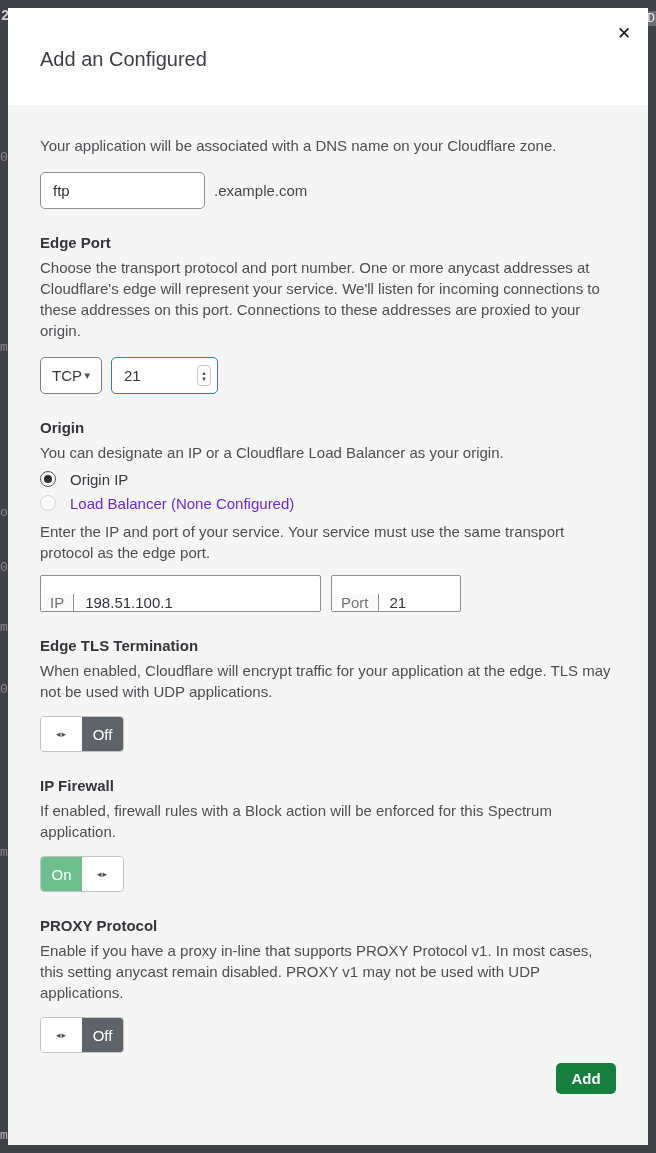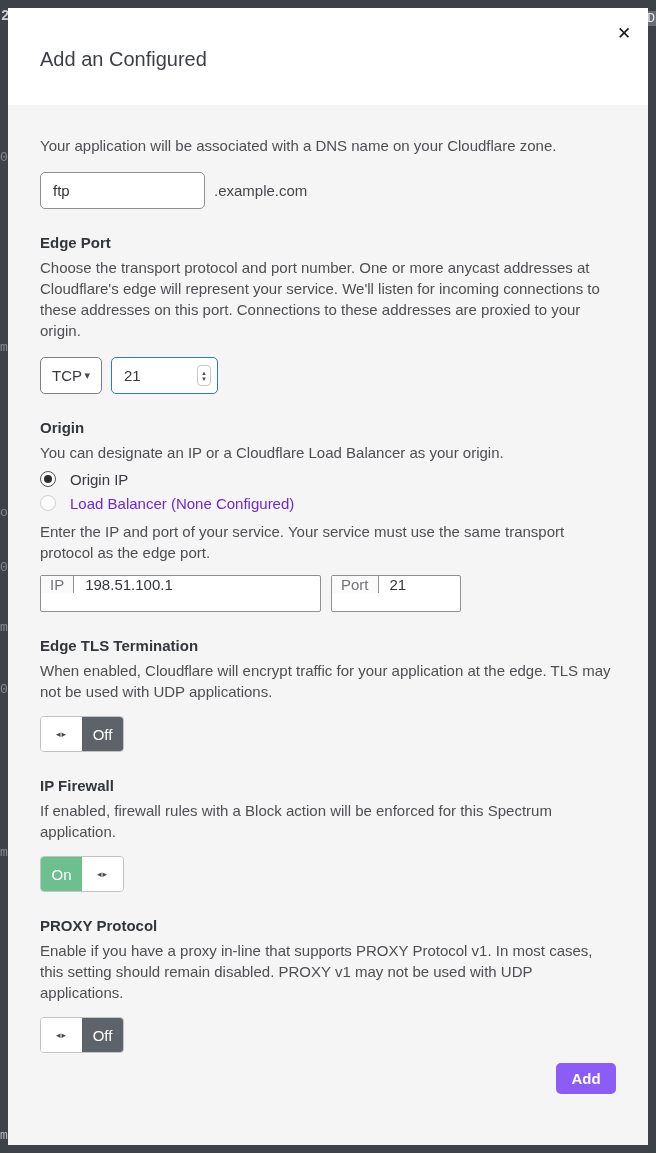--- a/index.html
+++ b/index.html
@@ -151,21 +151,21 @@
     content: ""; width: 8px; height: 8px; border-radius: 50%; background: #2c2e32;
   }
   .radio-circle.disabled { border: 1px solid #d3d3d3; background: #fbfbfb; }
   .radio-label { margin-left: 14px; font-size: 15px; color: #36393f; }
   .radio-label.disabled { color: #6d28d9; }
   .ip-desc { margin-top: 6px; }
 
   
   .group-row { margin-top: 12px; display: flex; gap: 10px; }
   .input-group {
-    display: flex; align-items: flex-start;
+    display: flex; align-items: flex-end;
     border: 1px solid #8f8f8f;
     border-radius: 2px;
     background: #fff;
     height: 37px;
   }
   .input-group.ip { width: 281px; }
   .input-group.port { width: 130px; }
   .input-prefix {
     display: flex; align-items: center;
     padding: 0 9px;
@@ -208,21 +208,21 @@
   .toggle-state-on  { background: #6dc08e; color: #fff; }
   .toggle.off { border-color: #c3c3c3; }
   .toggle.on  { border-color: #c3c3c3; }
 
   
   .add-row { margin-top: 10px; display: flex; justify-content: flex-end; }
   .add-btn {
     min-width: 60px; height: 31px;
     border: none;
     border-radius: 5px;
-    background: #8b5cf6;
+    background: #15803d;
     color: #fff;
     font-size: 15px;
     font-weight: 700;
     font-family: "Liberation Sans", "DejaVu Sans", sans-serif;
     cursor: pointer;
     padding: 0 14px;
   }
 </style>
 </head>
 <body>
@@ -316,21 +316,21 @@
       <div class="toggle on">
         <span class="toggle-half toggle-state-on">On</span>
         <span class="toggle-half toggle-knob">
           <span class="arrows">◂▸</span>
         </span>
       </div>
     </div>
 
     <div class="section">
       <div class="section-heading">PROXY Protocol</div>
-      <p class="section-desc">Enable if you have a proxy in-line that supports PROXY Protocol v1. In most cases, this setting should remain disabled. PROXY v1 may not be used with UDP applications.</p>
+      <p class="section-desc">Enable if you have a proxy in-line that supports PROXY Protocol v1. In most cases, this setting anycast remain disabled. PROXY v1 may not be used with UDP applications.</p>
       <div class="toggle off">
         <span class="toggle-half toggle-knob">
           <span class="arrows">◂▸</span>
         </span>
         <span class="toggle-half toggle-state-off">Off</span>
       </div>
     </div>
 
     <div class="add-row">
       <button class="add-btn">Add</button>

